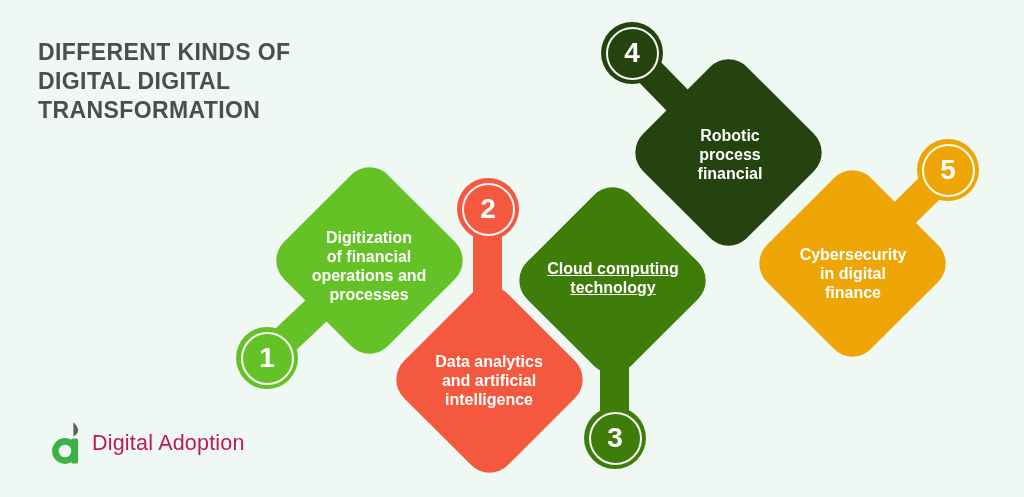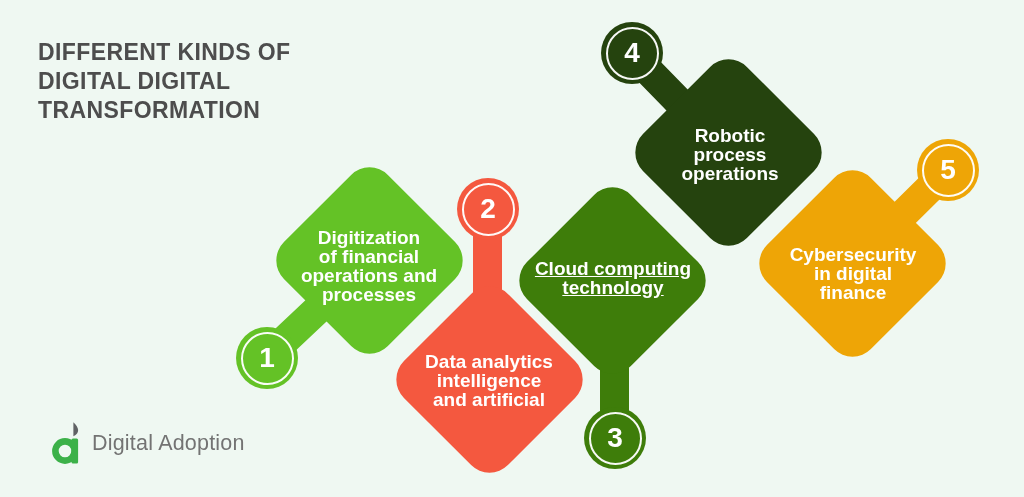--- a/index.html
+++ b/index.html
@@ -15,21 +15,21 @@
   .unit .neck{position:absolute;background:var(--c);border-radius:15px;z-index:1;}
   .unit .diamond{position:absolute;width:147px;height:147px;border-radius:26px;
                  background:var(--c);transform:rotate(45deg);z-index:2;}
   .unit .badge{position:absolute;width:62px;height:62px;border-radius:50%;
                background:var(--c);display:flex;align-items:center;justify-content:center;
                color:#fff;font-size:28px;font-weight:700;z-index:3;}
   .unit .badge::before{content:"";position:absolute;inset:4.5px;border-radius:50%;
                        border:2.5px solid rgba(255,255,255,.96);}
   .unit .badge span{position:relative;}
   .unit .label{position:absolute;width:190px;transform:translate(-50%,-50%);
-               text-align:center;color:#fff;font-size:19px;font-weight:700;
+               text-align:center;color:#fff;font-size:16px;font-weight:700;
                line-height:19px;z-index:4;}
   
   .unit1 .diamond{left:296px;top:187px;}
   .unit1 .neck{left:247px;top:294px;width:142px;height:30px;transform:rotate(-43.3deg);}
   .unit1 .badge{left:236px;top:327px;}
   .unit1 .label{left:369px;top:266px;}
   
   .unit2 .diamond{left:416px;top:306px;}
   .unit2 .neck{left:473px;top:209px;width:29px;height:125px;}
   .unit2 .badge{left:457px;top:178px;}
@@ -79,22 +79,22 @@
   </div>
 
   <div class="unit unit2" style="--c: #f4583f;">
     <div class="neck"></div>
     <div class="diamond"></div>
     <div class="badge">
       <span>2</span>
     </div>
     <div class="label" style="color: rgb(255, 255, 255);">
       <div>Data analytics</div>
+      <div>and artificial</div>
       <div>intelligence</div>
-      <div>and artificial</div>
     </div>
   </div>
 
   <div class="unit unit3" style="--c: #3e7d0a;">
     <div class="neck"></div>
     <div class="diamond"></div>
     <div class="badge">
       <span>3</span>
     </div>
     <div class="label" style="color: rgb(255, 255, 255); text-decoration: underline;">
@@ -105,21 +105,21 @@
 
   <div class="unit unit4" style="--c: #25430e;">
     <div class="neck"></div>
     <div class="diamond"></div>
     <div class="badge">
       <span>4</span>
     </div>
     <div class="label" style="color: rgb(255, 255, 255);">
       <div>Robotic</div>
       <div>process</div>
-      <div>operations</div>
+      <div>financial</div>
     </div>
   </div>
 
   <div class="unit unit5" style="--c: #eea506;">
     <div class="neck"></div>
     <div class="diamond"></div>
     <div class="badge">
       <span>5</span>
     </div>
     <div class="label" style="color: rgb(255, 255, 255);">
@@ -128,16 +128,16 @@
       <div>finance</div>
     </div>
   </div>
 
   <div class="logo">
     <svg width="33" height="44" viewBox="0 0 33 44">
       <path d="M21.4,15.2 L21.4,1.2 C27.2,6.6 28.2,11.8 21.4,15.2 Z" fill="#606265"></path>
       <circle cx="13" cy="30" r="9.6" fill="none" stroke="#3cb149" stroke-width="6.6"></circle>
       <rect x="19.5" y="17.5" width="6.6" height="25" rx="1.5" fill="#3cb149"></rect>
     </svg>
-    <span class="brand-text" style="color: #737373;">Digital Adoption</span>
+    <span class="brand-text" style="color: #be185d;">Digital Adoption</span>
   </div>
 
 </div>
 
 </body></html>

